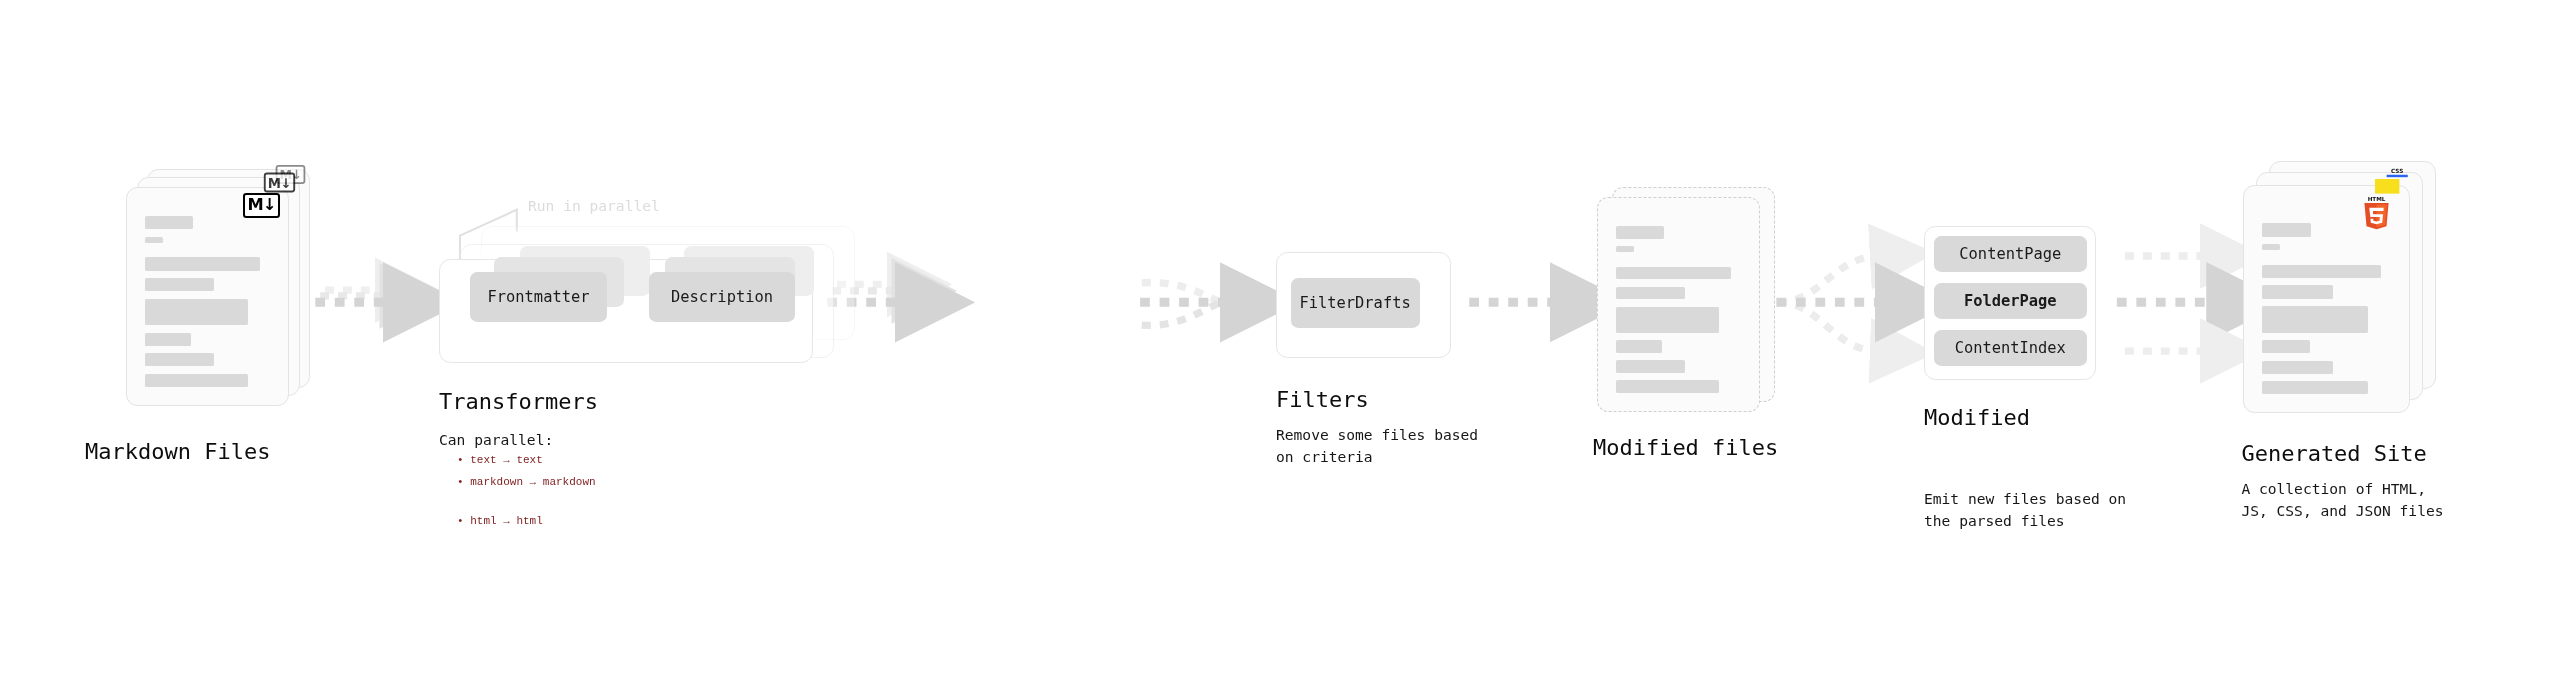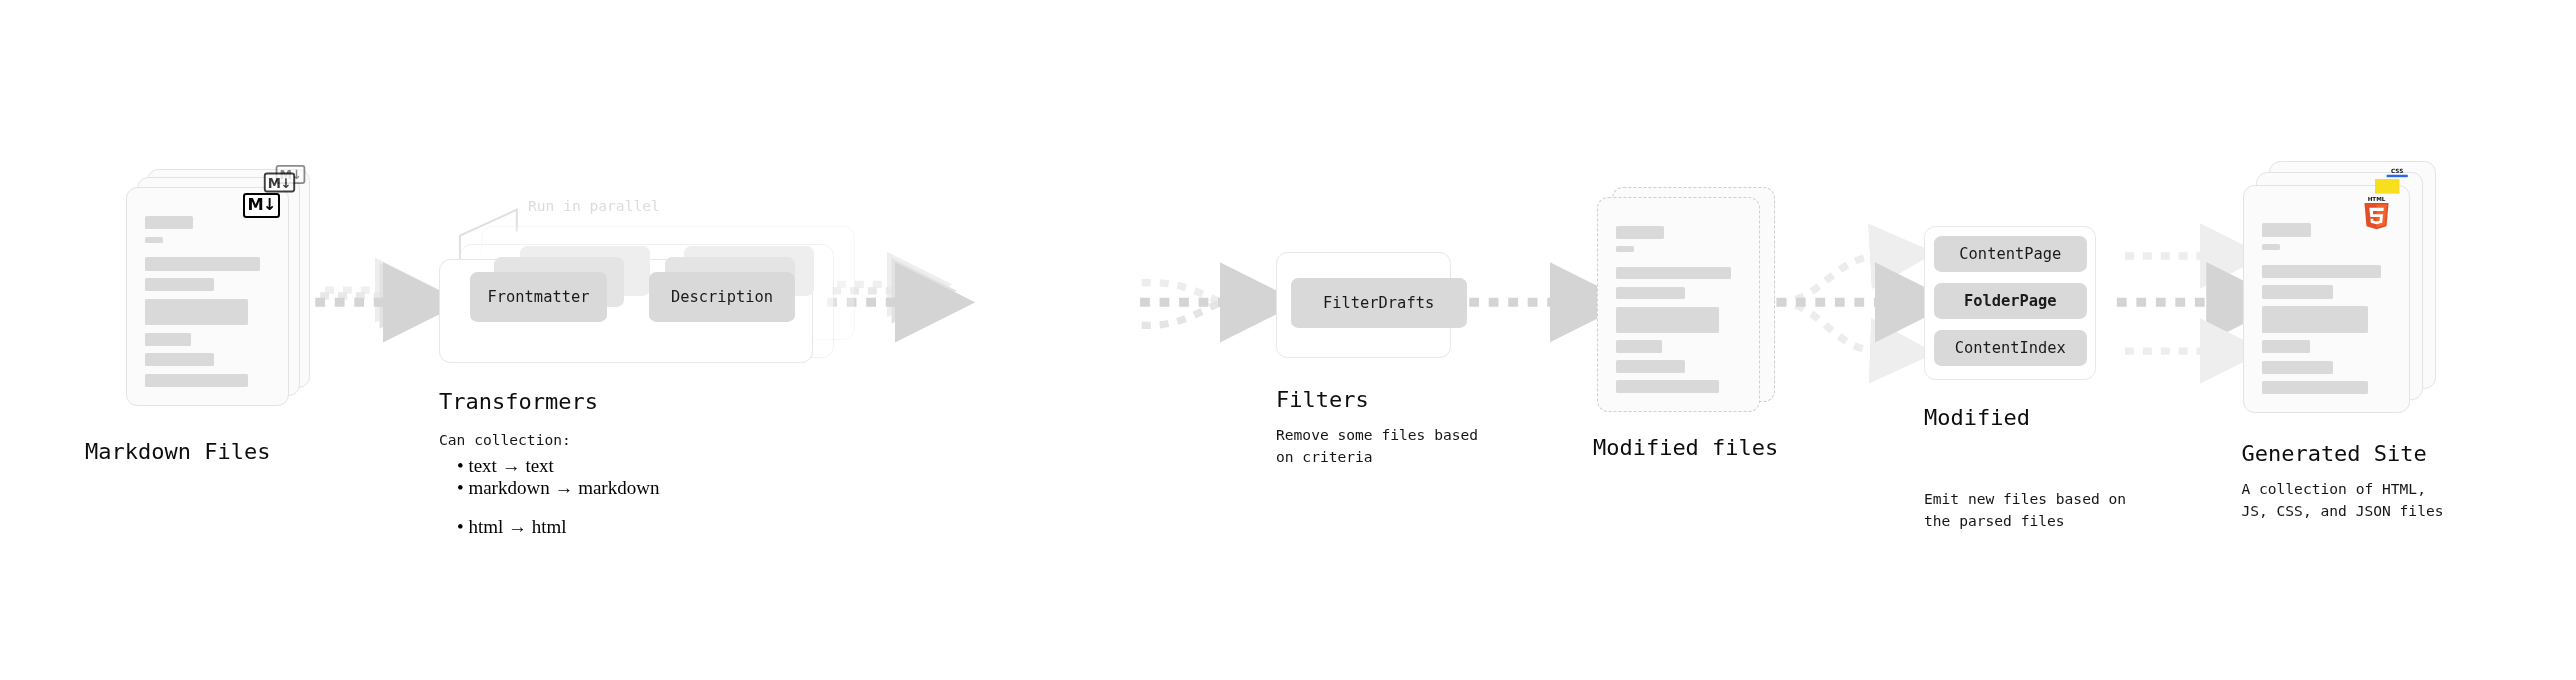--- a/index.html
+++ b/index.html
@@ -105,24 +105,24 @@
   .subtitle {
     position: absolute;
     font-family: "DejaVu Sans Mono", "Liberation Mono", monospace;
     font-size: 14.6px;
     line-height: 1.48;
     color: #161616;
     white-space: pre;
   }
   .bullets {
     position: absolute;
-    font-family: Liberation Serif, serif;
-    font-size: 19px;
+    font-family: Liberation Mono, monospace;
+    font-size: 11px;
     line-height: 1.5;
-    color: #000000;
+    color: #7f1d1d;
     white-space: pre;
   }
   .parallel-label {
     position: absolute;
     font-family: "DejaVu Sans Mono", "Liberation Mono", monospace;
     font-size: 14.6px;
     color: #dcdcdc;
     white-space: nowrap;
   }
 
@@ -226,30 +226,30 @@
 
     <div class="chip ghost2" style="left:81px; top:59px; width:130px; height:50px;"></div>
     <div class="chip ghost1" style="left:55px; top:70px; width:130px; height:50px;"></div>
     <div class="chip" style="left:31px; top:85px; width:137px; height:50px;">Frontmatter</div>
 
     <div class="chip ghost2" style="left:245px; top:59px; width:130px; height:50px;"></div>
     <div class="chip ghost1" style="left:226px; top:70px; width:130px; height:50px;"></div>
     <div class="chip" style="left:210px; top:85px; width:146px; height:50px;">Description</div>
 
     <div class="title" style="left:0px; top:202px;">Transformers</div>
-    <div class="subtitle" style="left:0px; top:242px;">Can collection:</div>
+    <div class="subtitle" style="left:0px; top:242px;">Can parallel:</div>
     <div class="bullets" style="left:18px; top:265px;">• text → text</div>
     <div class="bullets" style="left:18px; top:287px;">• markdown → markdown</div>
     <div class="bullets" style="left:18px; top:326px;">• html → html</div>
   </div>
 
 
   <div class="node" style="left:1276px; top:252px;">
     <div class="group-box" style="left:0px; top:0px; width:175px; height:106px;"></div>
-    <div class="chip" style="left:14.6px; top:26px; width:176px; height:50px;">FilterDrafts</div>
+    <div class="chip" style="left:14.6px; top:26px; width:129px; height:50px;">FilterDrafts</div>
     <div class="title" style="left:0px; top:135px;">Filters</div>
     <div class="subtitle" style="left:0px; top:172px;">Remove some files based
 on criteria</div>
   </div>
 
   <div class="node" style="left:1597px; top:187px;">
     <div class="doc-stack" style="width:187px; height:236px;">
       <div class="doc dashed" style="left:14.6px; top:0px; width:163px; height:215px;"></div>
       <div class="doc dashed" style="left:0px; top:9.8px; width:163px; height:215px;">
         <div class="doc-body">

